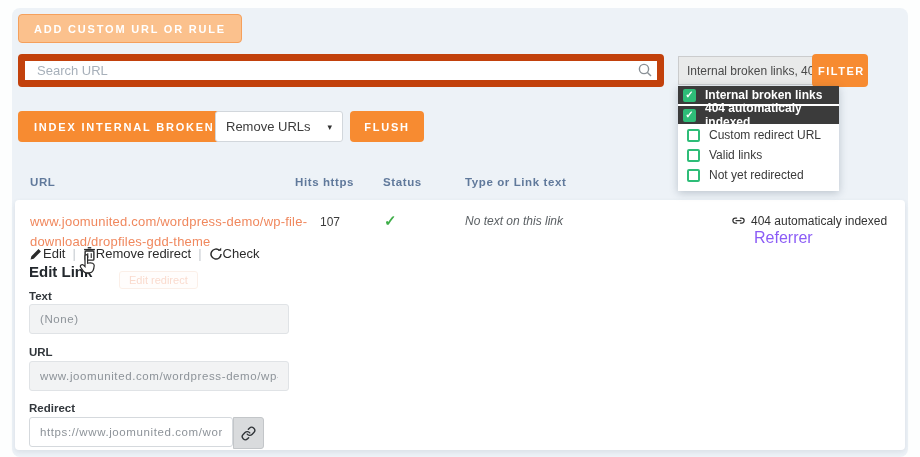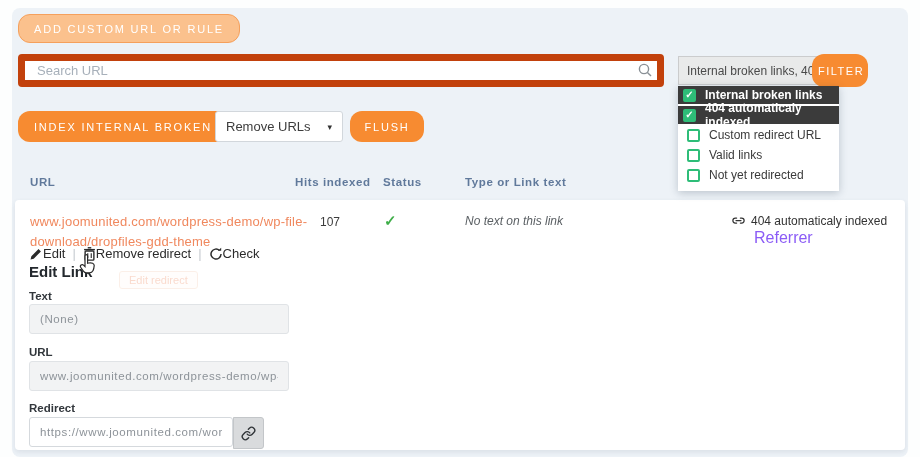--- a/index.html
+++ b/index.html
@@ -1,21 +1,21 @@
 <!DOCTYPE html>
 <html><head>
 <meta charset="utf-8">
 <style>
   html,body{margin:0;padding:0;background:#fff;}
   *{box-sizing:border-box;font-family:"Liberation Sans",sans-serif;}
   .screen{position:relative;width:920px;height:457px;overflow:hidden;background:#fdfefe;}
   .panel{position:absolute;left:12px;top:8px;width:896px;height:449px;background:#edf2f7;border-radius:8px;}
 
   
-  .btn{border:none;border-radius:12px;color:#fff;font-weight:normal;font-size:11px;letter-spacing:1.8px;cursor:pointer;}
+  .btn{border:none;border-radius:4px;color:#fff;font-weight:bold;font-size:11px;letter-spacing:1.8px;cursor:pointer;}
   .btn-solid{background:#f78b31;}
   .btn-outline{position:absolute;left:6px;top:6px;height:29px;padding:0 15px;background:#fbc18d;border:1px solid #f5a05c;}
   .search-wrap{position:absolute;left:6px;top:46px;width:646px;height:33px;}
   .search-wrap input{width:100%;height:100%;border:7px solid #c2410c;border-radius:4px;padding:0 34px 0 12px;font-size:13px;color:#444;background:#fff;outline:none;}
   .search-wrap input::placeholder{color:#a7b0ba;}
   .search-icon{position:absolute;right:11px;top:8px;}
   .filter-select{position:absolute;left:666px;top:48px;width:161px;height:29px;background:#e9eaea;border:1px solid #cbcccd;font-size:12px;color:#4a4a4a;display:flex;align-items:center;padding:0 8px;white-space:nowrap;overflow:hidden;cursor:pointer;}
   .filter-btn{position:absolute;left:800px;top:46px;width:56px;height:33px;letter-spacing:1.5px;}
 
   
@@ -108,21 +108,21 @@
     </div>
 
     <button class="btn btn-solid index-btn">INDEX INTERNAL BROKEN LINKS</button>
     <div class="bulk-select">
       <span>Remove URLs</span>
       <span class="caret">▾</span>
     </div>
     <button class="btn btn-solid flush-btn">FLUSH</button>
 
     <span class="th" style="left:18px">URL</span>
-    <span class="th" style="left:283px">Hits indexed</span>
+    <span class="th" style="left:283px">Hits https</span>
     <span class="th" style="left:371px">Status</span>
     <span class="th" style="left:453px">Type or Link text</span>
 
     <div class="card">
       <a class="url-link">www.joomunited.com/wordpress-demo/wp-file-download/dropfiles-gdd-theme</a>
       <span class="hits">107</span>
       <span class="status-check"></span>
       <span class="no-text">No text on this link</span>
 
       <div class="type-block">

